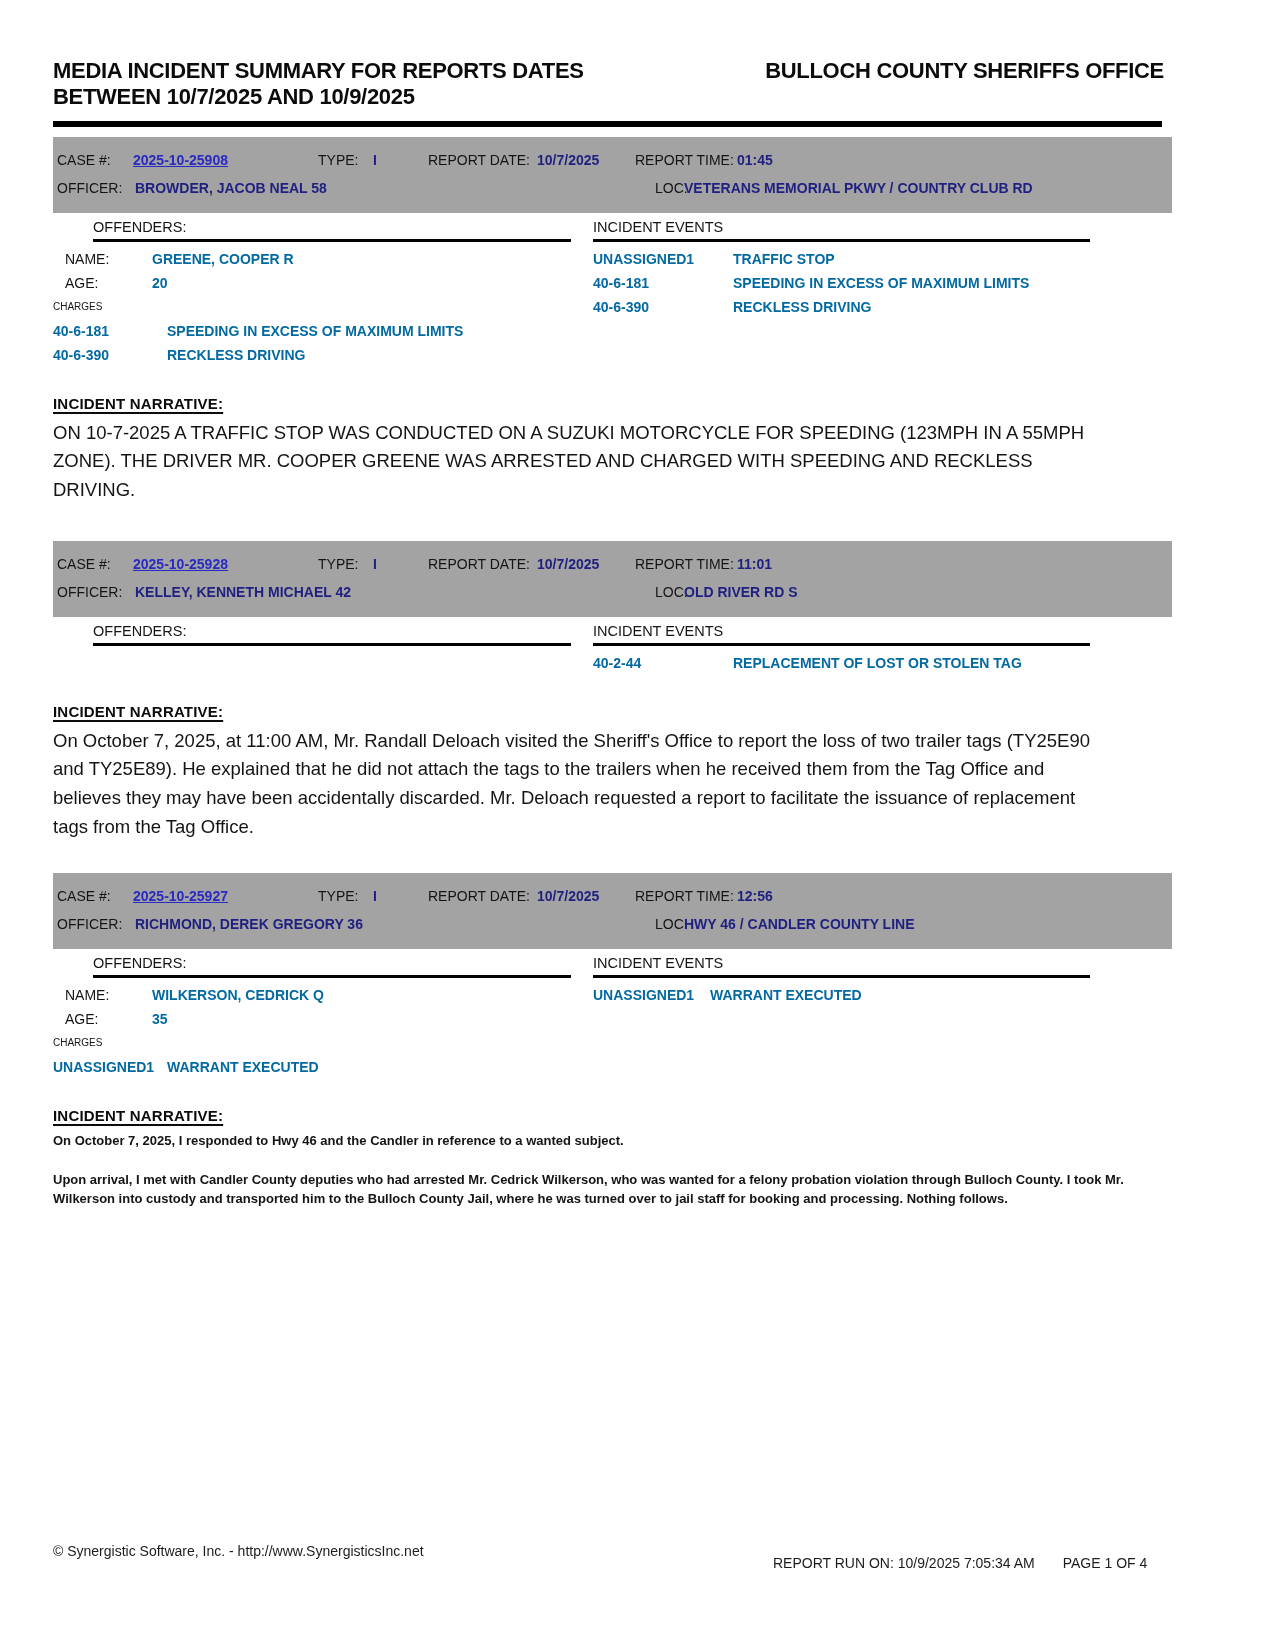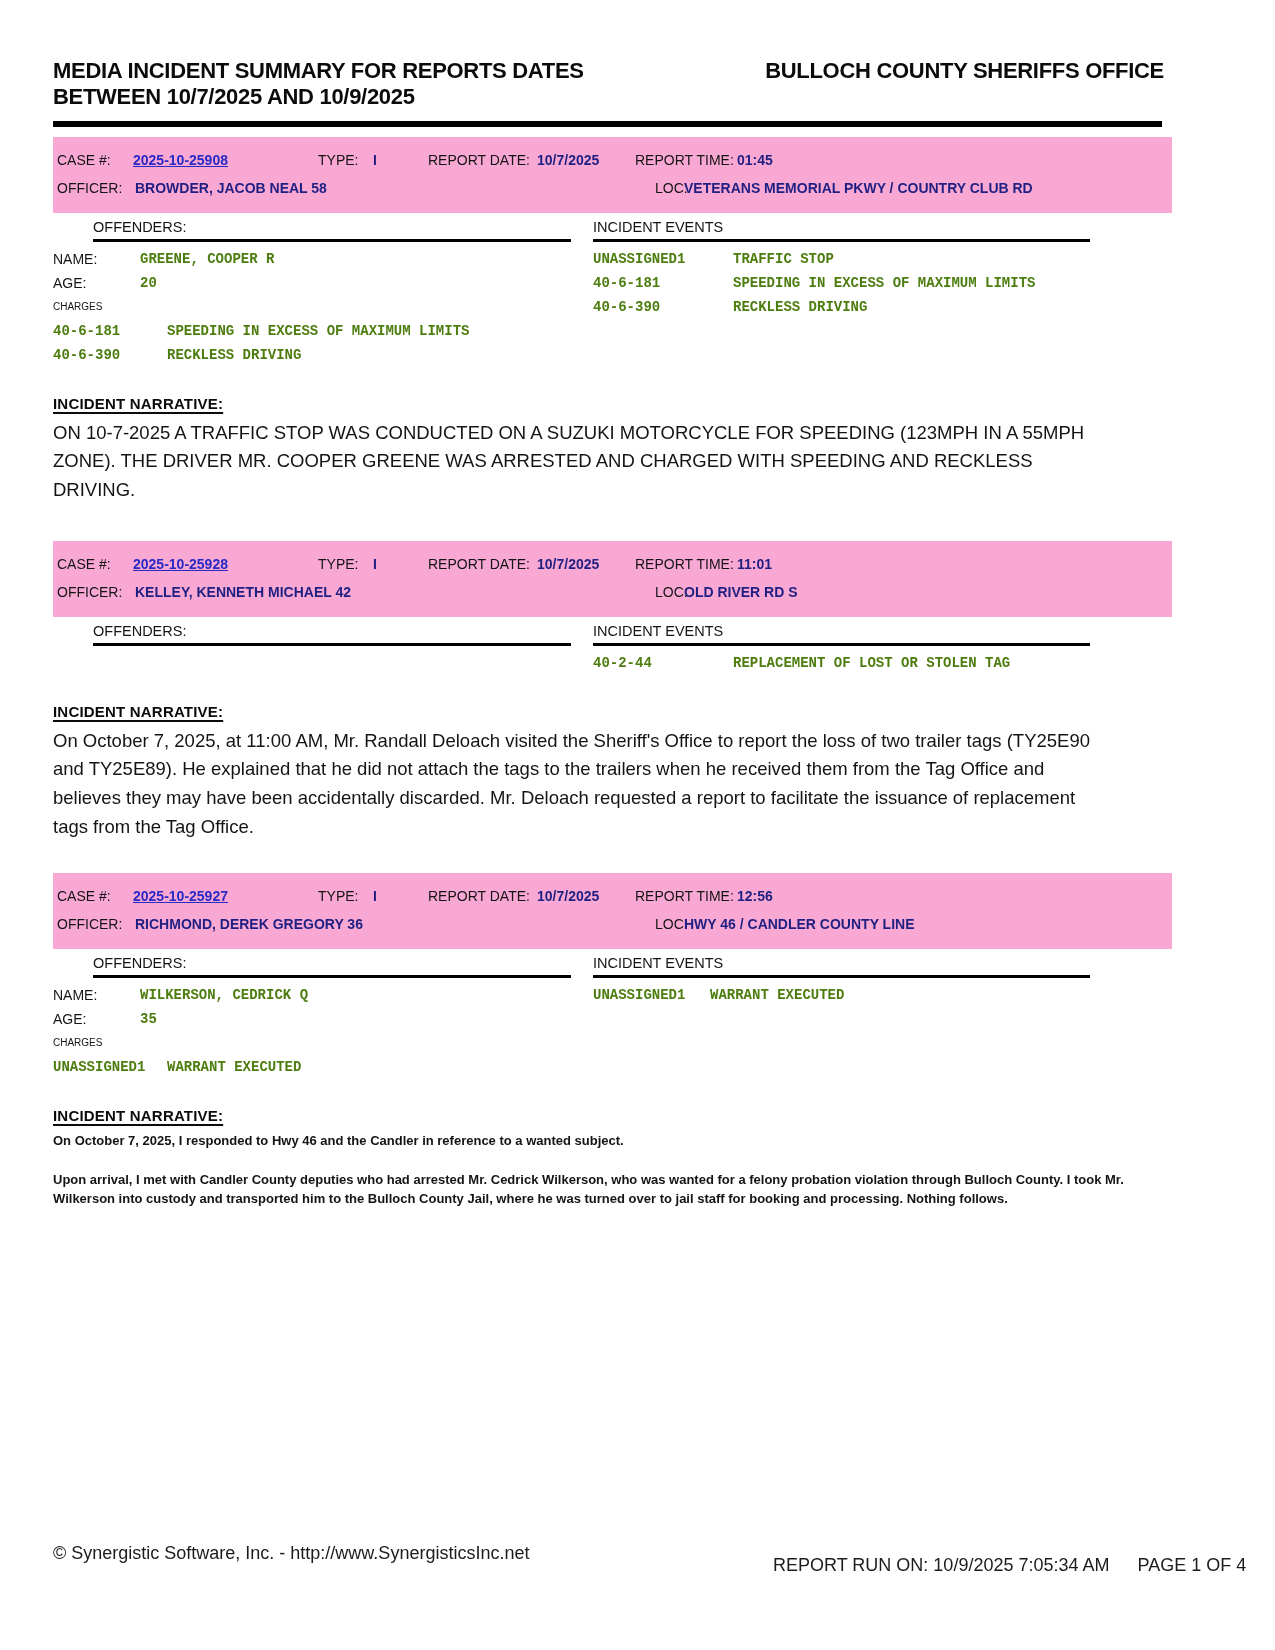--- a/index.html
+++ b/index.html
@@ -10,62 +10,62 @@
     padding:58px 103px 0 53px; overflow:hidden;
   }
   
   .doc-header { display:flex; justify-content:space-between; align-items:flex-start; }
   .doc-title { font-size:22px; font-weight:bold; color:#0b0b0b; line-height:1.2; letter-spacing:-0.3px; }
   .doc-agency { font-size:22px; font-weight:bold; color:#0b0b0b; letter-spacing:-0.3px; white-space:nowrap; padding-right:8px; }
   .thick-rule { height:6px; background:#000; margin-top:10px; margin-right:10px; }
 
   
   .case { margin-top:0; }
-  .case-bar { background:#f9a8d4; padding:9px 0 11px 0; margin-top:10px; }
+  .case-bar { background:#a3a3a3; padding:9px 0 11px 0; margin-top:10px; }
   .bar-row { position:relative; height:28px; font-size:14px; }
   .bar-row > span, .bar-row > a { position:absolute; top:0; line-height:28px; white-space:nowrap; }
   .lbl { color:#141414; }
   .val { color:#1f1f82; font-weight:bold; }
   .case-link { color:#2929c4; font-weight:bold; text-decoration:underline; cursor:pointer; }
   .p-caselbl { left:4px; }  .p-caseno { left:80px; }
   .p-typelbl { left:265px; } .p-typeval { left:320px; }
   .p-datelbl { left:375px; } .p-dateval { left:484px; }
   .p-timelbl { left:582px; } .p-timeval { left:684px; }
   .p-offlbl { left:4px; }   .p-offval { left:82px; }
   .p-loclbl { left:602px; } .p-locval { left:631px; }
 
   
   .cols { display:flex; margin-top:6px; }
   .col-left { width:540px; flex:none; }
   .col-right { flex:1; }
   .col-head { font-size:14.5px; color:#141414; padding-bottom:4px; border-bottom:3px solid #000; margin-bottom:5px; }
   .col-left .col-head { width:478px;margin-left:40px; }
   .col-right .col-head { width:497px; }
   .frow { display:flex; align-items:center; height:24px; font-size:14px; white-space:nowrap; }
-  .flbl { width:87px; flex:none; color:#141414; }
-  .fval { color:#4d7c0f; font-weight:bold;font-family:Liberation Mono, monospace; }
+  .flbl { width:87px; flex:none; color:#141414;margin-left:12px; }
+  .fval { color:#0369a1; font-weight:bold; }
   .ccode { width:114px; flex:none; }
   .ecode { width:140px; flex:none; }
   .ecode-narrow { width:117px; flex:none; }
   .plain-row { height:24px; line-height:24px; font-size:10px; color:#141414; }
 
   
   .narr-head {
     display:inline-block; margin-top:28px; font-size:15px; font-weight:bold; color:#0b0b0b;
     text-decoration:underline; text-decoration-thickness:2px; text-underline-offset:3px; letter-spacing:0.2px;
   }
   .narr-big { font-size:18.5px; line-height:1.55; color:#141414; margin-top:6px; max-width:1048px; }
   .narr-small { margin-top:6px; max-width:1105px; }
   .narr-small p { font-size:13px; font-weight:bold; line-height:1.5; color:#141414; margin:0 0 19px 0; }
 
   .gap-case2 { margin-top:36px; }
   .gap-case3 { margin-top:32px; }
 
   
-  .footer { position:absolute; left:53px; top:1543px; width:1119px; height:20px; font-size:18px; color:#1c1c1c; }
+  .footer { position:absolute; left:53px; top:1543px; width:1119px; height:20px; font-size:14px; color:#1c1c1c; }
   .footer-left { position:absolute; left:0; top:0; white-space:nowrap; }
   .footer-right { position:absolute; left:720px; top:12px; display:flex; gap:28px; white-space:nowrap; }
 </style>
 </head>
 <body>
 
 <div class="page">
 
   <div class="doc-header">
     <div class="doc-title">

